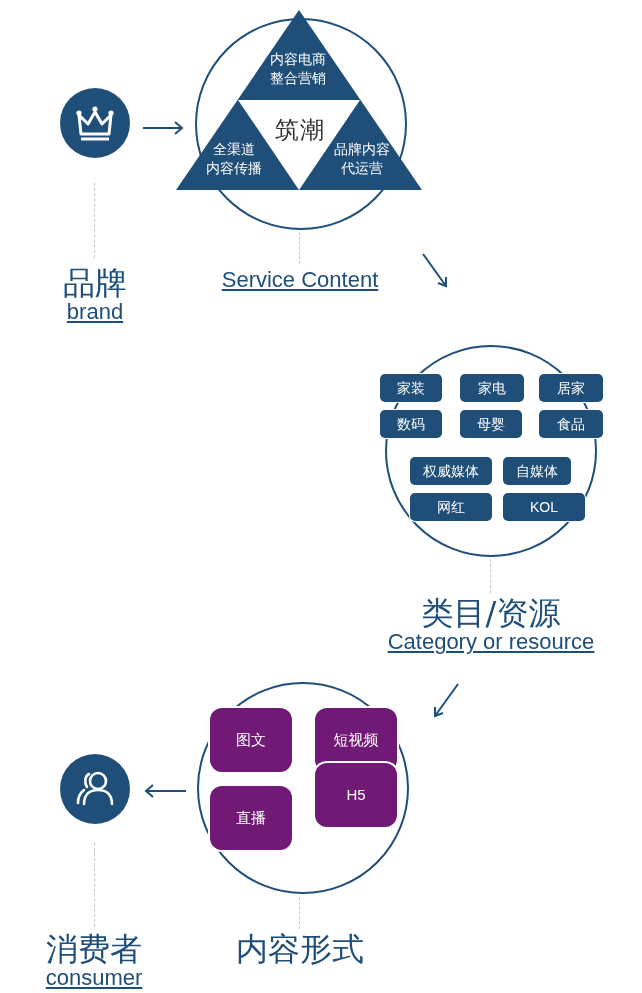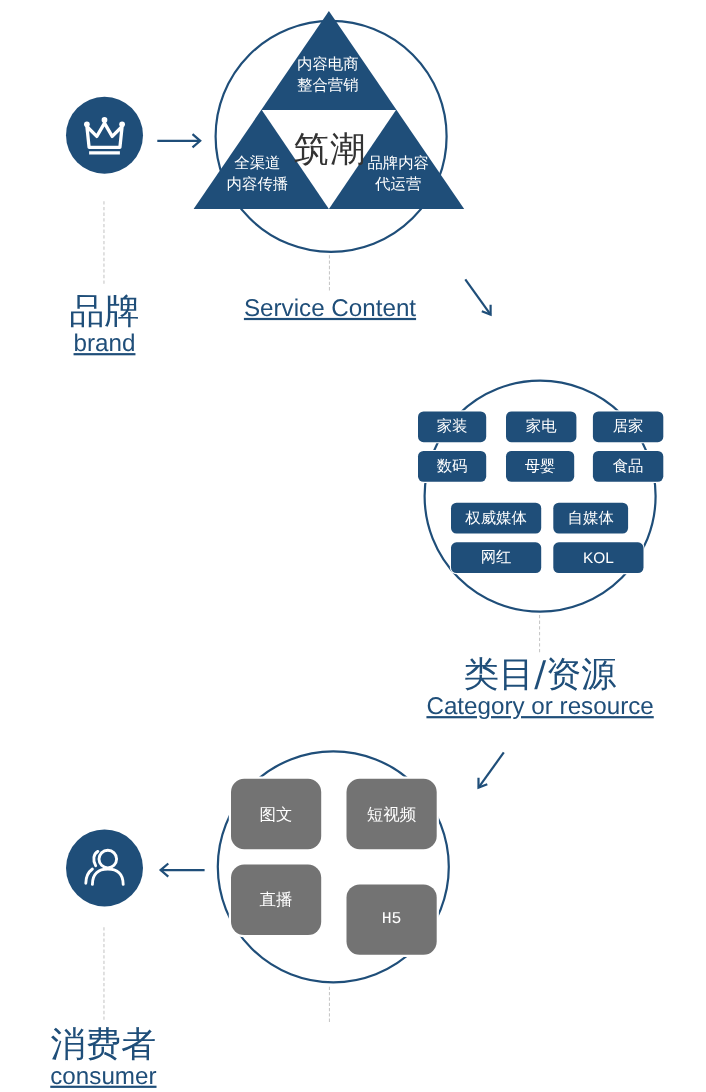--- a/index.html
+++ b/index.html
@@ -10,25 +10,25 @@
   .icon-circle { position: absolute; width: 70px; height: 70px; border-radius: 50%; background: #1f4e79; }
   .icon-circle svg { position: absolute; left: 0; top: 0; }
   .dotline { position: absolute; width: 0; border-left: 1px dashed #c8c8c8; }
   .label { position: absolute; text-align: center; color: #1f4e79; line-height: 1; }
   .label .zh { display: block; font-size: 32px; }
   .label .en { display: block; font-size: 22px; font-family: "Liberation Sans", sans-serif; margin-top: 2px; text-decoration: underline; }
   .tag { position: absolute; background: #1f4e79; color: #fff; border-radius: 5px;
          font-size: 14px; text-align: center; line-height: 28px; height: 28px;
          box-shadow: 0 0 0 1px #fff; }
   .tag-kol { font-family: "Liberation Sans", sans-serif; }
-  .form-box { position: absolute; background: #737373; color: #fff; border-radius: 12px;
+  .form-box { position: absolute; background: #701a75; color: #fff; border-radius: 12px;
               width: 82px; height: 64px; line-height: 64px; text-align: center; font-size: 15px;
               box-shadow: 0 0 0 2px #fff; }
   .tri-text { position: absolute; color: #fff; font-size: 14px; text-align: center; line-height: 19px; }
-  .brand-logo { position: absolute; color: #333; font-size: 32px; text-align: center; font-family: "DejaVu Serif", serif; letter-spacing: 1px; }
+  .brand-logo { position: absolute; color: #333; font-size: 24px; text-align: center; font-family: "DejaVu Serif", serif; letter-spacing: 1px; }
 </style>
 </head>
 <body>
 
 <div class="icon-circle" style="left:60px; top:88px;">
   <svg width="70" height="70" viewBox="0 0 70 70">
     <g fill="none" stroke="#fff" stroke-width="3" stroke-linejoin="round">
       <path d="M21 46 L19 27 L28 36 L35 24 L42 36 L51 27 L49 46 Z"></path>
       <line x1="21" y1="51" x2="49" y2="51"></line>
     </g>
@@ -97,24 +97,25 @@
 
 <svg class="abs" style="left:428px; top:680px;" width="36" height="42">
   <line x1="30" y1="4" x2="7" y2="36" stroke="#1f4e79" stroke-width="2"></line>
   <polyline points="7,27 7,36 15,33" fill="none" stroke="#1f4e79" stroke-width="2"></polyline>
 </svg>
 
 <div class="ring" style="left:197px; top:682px; width:212px; height:212px;"></div>
 <div class="form-box" style="left:210px; top:708px;">图文</div>
 <div class="form-box" style="left:315px; top:708px;">短视频</div>
 <div class="form-box" style="left:210px; top:786px;">直播</div>
-<div class="form-box" style="left:315px; top:804px; font-family: Liberation Mono, monospace;">H5</div>
+<div class="form-box" style="left:315px; top:763px; font-family: Liberation Sans, sans-serif;">H5</div>
 
 <div class="dotline" style="left:299px; top:897px; height:32px;"></div>
 <div class="label" style="left:200px; top:933px; width:200px;">
+  <span class="zh">内容形式</span>
 </div>
 
 <svg class="abs" style="left:140px; top:781px;" width="50" height="20">
   <line x1="6" y1="10" x2="46" y2="10" stroke="#1f4e79" stroke-width="2"></line>
   <polyline points="13,4 6,10 13,16" fill="none" stroke="#1f4e79" stroke-width="2"></polyline>
 </svg>
 
 <div class="icon-circle" style="left:60px; top:754px;">
   <svg width="70" height="70" viewBox="0 0 70 70">
     <g fill="none" stroke="#fff" stroke-width="2.6" stroke-linecap="round">

